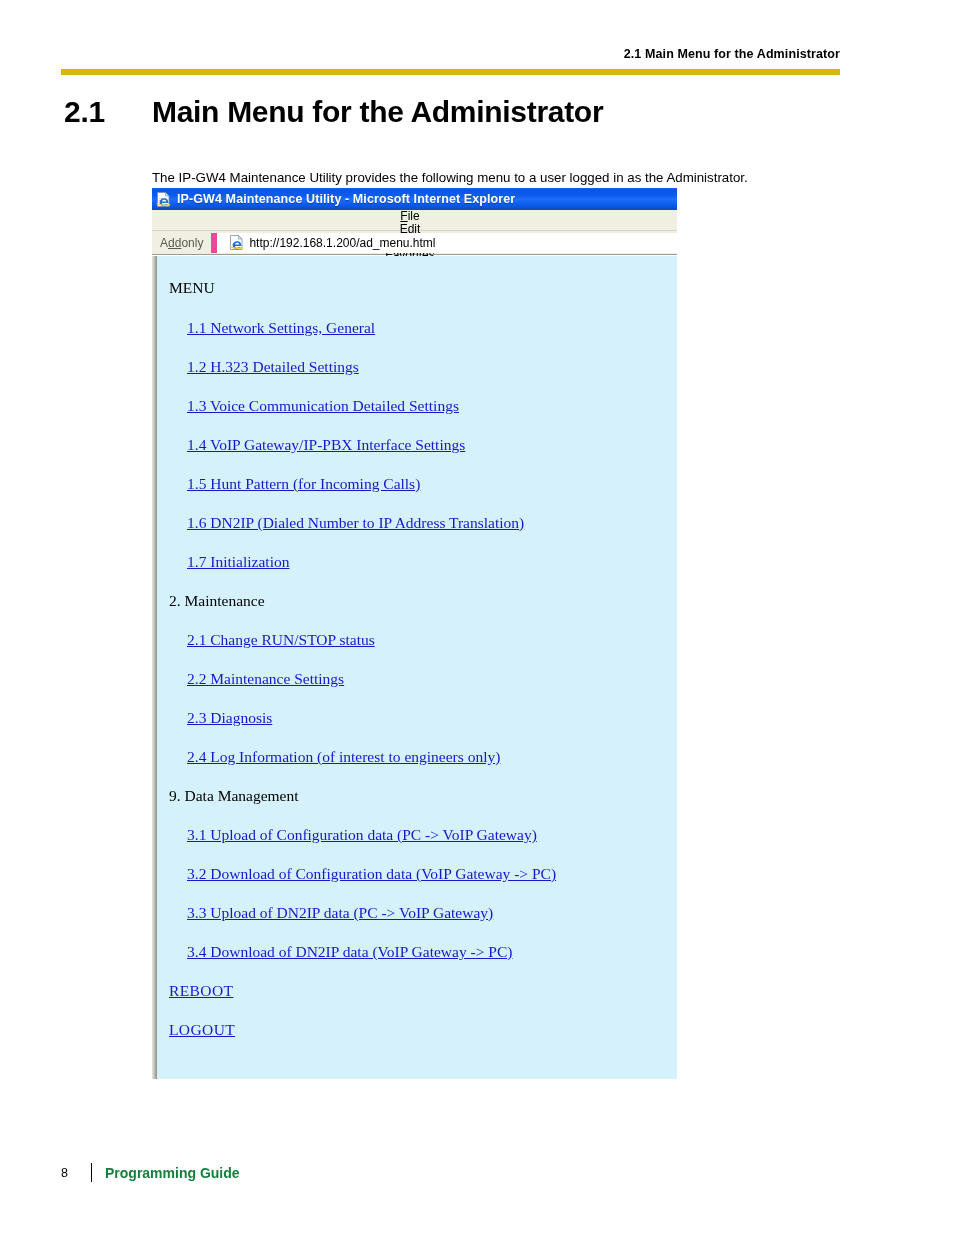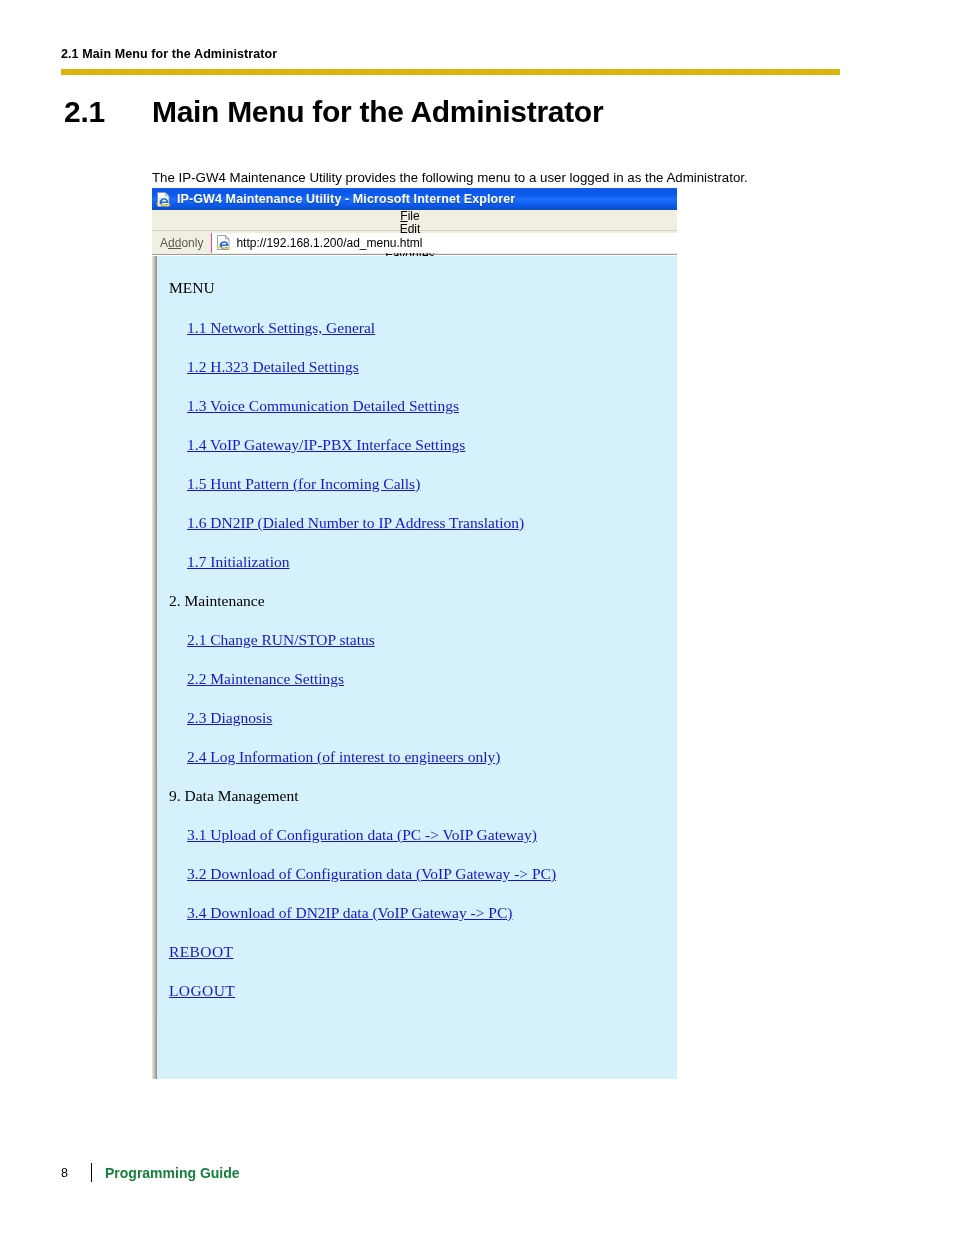--- a/index.html
+++ b/index.html
@@ -15,20 +15,21 @@
     font-family: "Liberation Sans", sans-serif;
     -webkit-font-smoothing: antialiased;
   }
 
   
   #running-header {
     position: absolute;
     left: 61px;
     top: 46px;
     width: 779px;
+    text-align: right;
   }
   #running-header .rh-text {
     font-size: 12.5px;
     font-weight: bold;
     color: #000000;
     letter-spacing: 0.1px;
     line-height: 16px;
   }
   #header-rule {
     position: absolute;
@@ -140,24 +141,24 @@
     font-size: 12px;
     color: #5a5a50;
     margin-right: 8px;
     white-space: nowrap;
   }
   #address-label .accel { text-decoration: underline; }
   #address-field {
     flex: 1 1 auto;
     height: 20px;
     background: #ffffff;
-    border-left: 1px solid #ec4899;
-    display: flex;
-    align-items: center;
-    padding-left: 4px;
+    border-left: 6px solid #ec4899;
+    display: flex;
+    align-items: center;
+    padding-left: 12px;
     box-sizing: border-box;
     overflow: hidden;
   }
   #address-url {
     font-size: 12px;
     color: #000;
     white-space: nowrap;
     margin-left: 5px;
   }
 
@@ -312,20 +313,21 @@
 
       <div class="menu-group">2. Maintenance</div>
       <div class="menu-link-row"><span class="menu-link">2.1 Change RUN/STOP status</span></div>
       <div class="menu-link-row"><span class="menu-link">2.2 Maintenance Settings</span></div>
       <div class="menu-link-row"><span class="menu-link">2.3 Diagnosis</span></div>
       <div class="menu-link-row"><span class="menu-link">2.4 Log Information (of interest to engineers only)</span></div>
 
       <div class="menu-group">9. Data Management</div>
       <div class="menu-link-row"><span class="menu-link">3.1 Upload of Configuration data (PC -&gt; VoIP Gateway)</span></div>
       <div class="menu-link-row"><span class="menu-link">3.2 Download of Configuration data (VoIP Gateway -&gt; PC)</span></div>
+      <div class="menu-link-row"><span class="menu-link">3.3 Upload of DN2IP data (PC -&gt; VoIP Gateway)</span></div>
       <div class="menu-link-row"><span class="menu-link">3.4 Download of DN2IP data (VoIP Gateway -&gt; PC)</span></div>
 
       <div class="action-link-row"><span class="action-link">REBOOT</span></div>
       <div class="action-link-row"><span class="action-link">LOGOUT</span></div>
 
     </div>
   </div>
 </div>
 
 <div id="page-footer">

